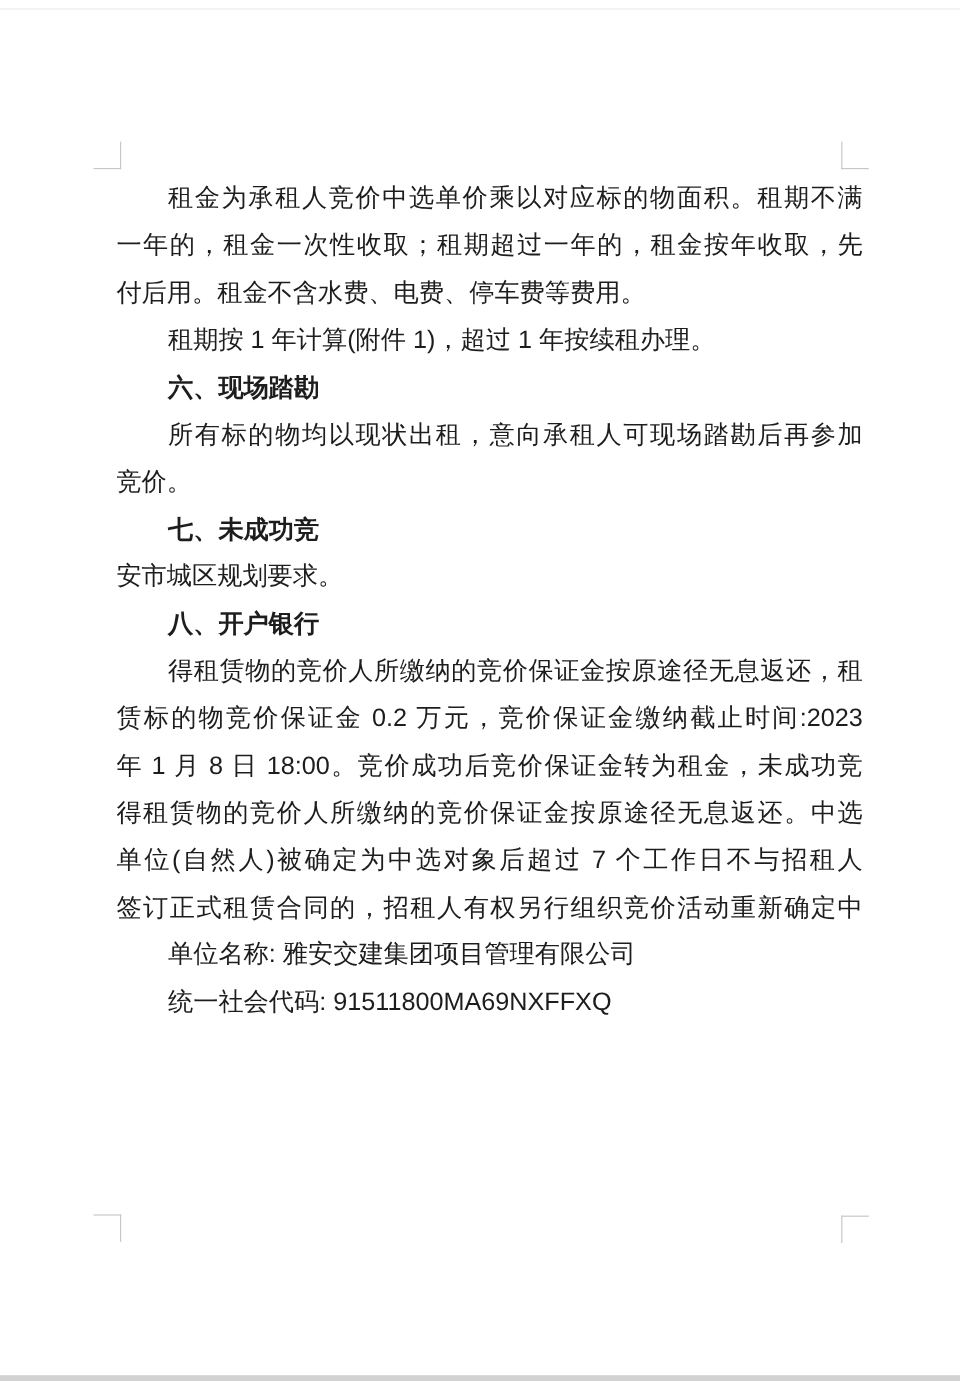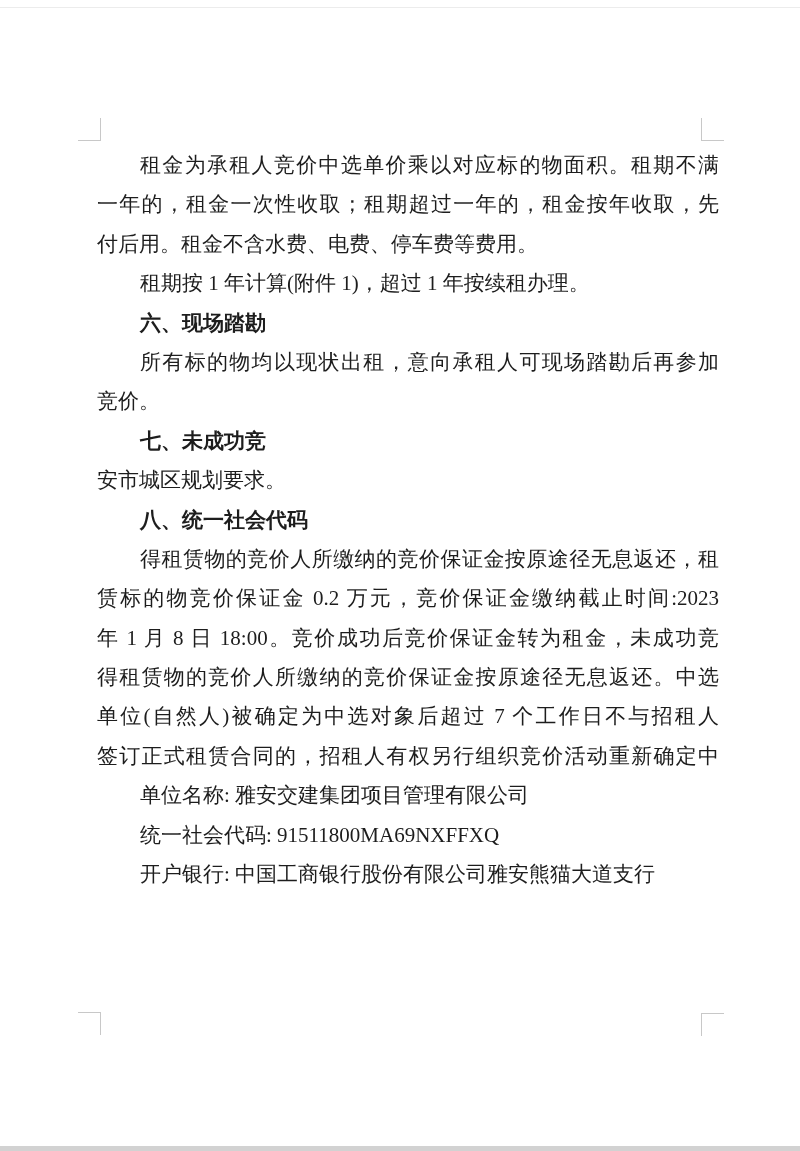--- a/index.html
+++ b/index.html
@@ -6,21 +6,21 @@
     margin: 0;
     padding: 0;
     background: #ffffff;
   }
   .page {
     position: relative;
     width: 800px;
     height: 1151px;
     background: #ffffff;
     overflow: hidden;
-    font-family: Liberation Serif, serif;
+    font-family: Liberation Sans, sans-serif;
   }
   .page-top-edge {
     position: absolute;
     left: 0; top: 7px;
     width: 100%; height: 1px;
     background: #ececec;
   }
   .page-bottom-gap {
     position: absolute;
     left: 0; top: 1146px;
@@ -71,26 +71,25 @@
   <div class="doc-body" style="color: rgb(29, 29, 29);">
       <div class="line body indent justify">租金为承租人竞价中选单价乘以对应标的物面积。租期不满</div>
       <div class="line body justify">一年的，租金一次性收取；租期超过一年的，租金按年收取，先</div>
       <div class="line body">付后用。租金不含水费、电费、停车费等费用。</div>
       <div class="line body indent">租期按 1 年计算(附件 1)，超过 1 年按续租办理。</div>
       <div class="line heading indent">六、现场踏勘</div>
       <div class="line body indent justify">所有标的物均以现状出租，意向承租人可现场踏勘后再参加</div>
       <div class="line body">竞价。</div>
       <div class="line heading indent">七、未成功竞</div>
       <div class="line body">安市城区规划要求。</div>
-      <div class="line heading indent">八、统一社会代码</div>
+      <div class="line heading indent">八、开户银行</div>
       <div class="line body indent justify">得租赁物的竞价人所缴纳的竞价保证金按原途径无息返还，租</div>
       <div class="line body justify">赁标的物竞价保证金 0.2 万元，竞价保证金缴纳截止时间:2023</div>
       <div class="line body justify">年 1 月 8 日 18:00。竞价成功后竞价保证金转为租金，未成功竞</div>
       <div class="line body justify">得租赁物的竞价人所缴纳的竞价保证金按原途径无息返还。中选</div>
       <div class="line body justify">单位(自然人)被确定为中选对象后超过 7 个工作日不与招租人</div>
       <div class="line body justify">签订正式租赁合同的，招租人有权另行组织竞价活动重新确定中</div>
       <div class="line body indent">单位名称: 雅安交建集团项目管理有限公司</div>
       <div class="line body indent">统一社会代码: 91511800MA69NXFFXQ</div>
-      <div class="line body indent">开户银行: 中国工商银行股份有限公司雅安熊猫大道支行</div>
     </div>
 
   <div class="page-bottom-gap" style="background: rgb(210, 210, 210);"></div>
 </div>
 
 </body></html>

